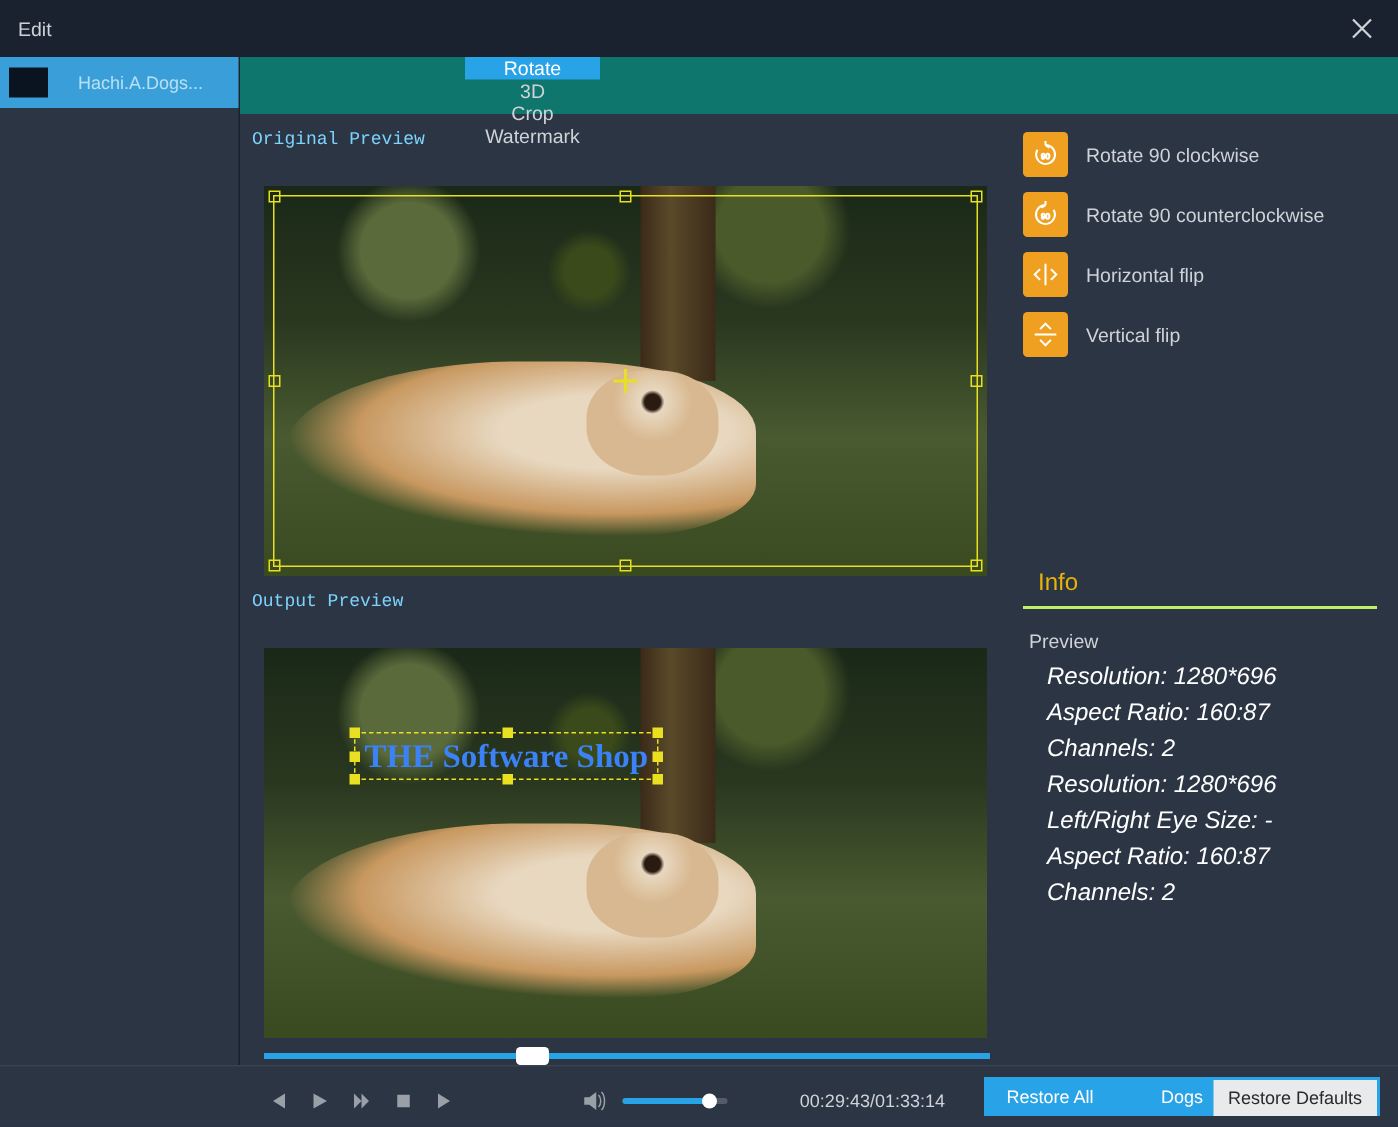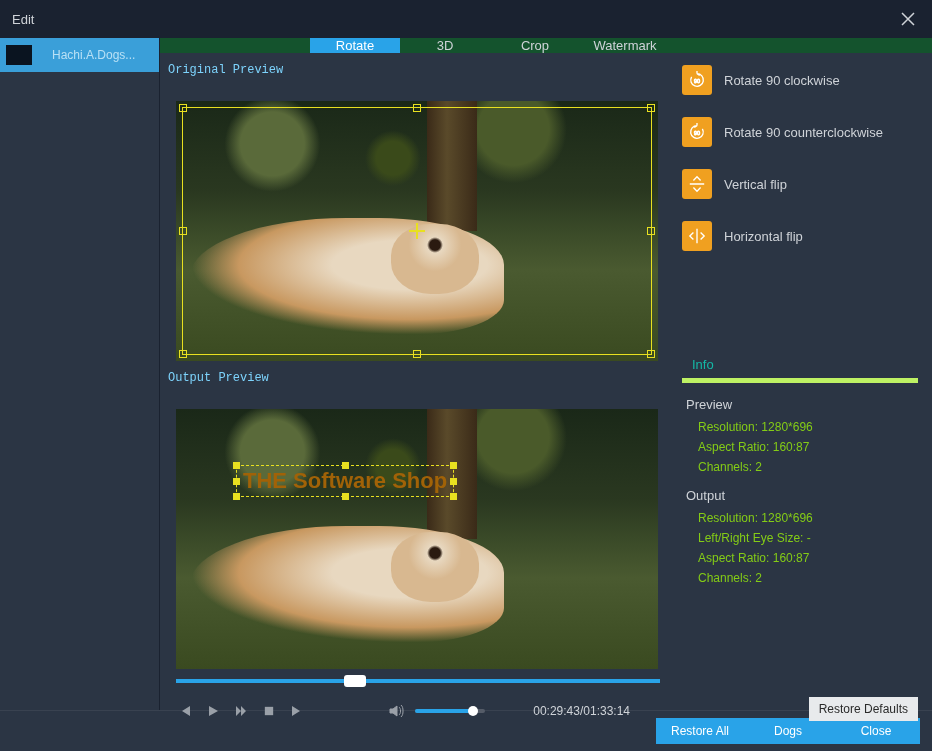--- a/index.html
+++ b/index.html
@@ -11,21 +11,21 @@
 .close-x svg { width: 14px; height: 14px; }
 
 .body-row { display: flex; height: 672px; }
 
 .sidebar { width: 160px; background: #2b3544; border-right: 1px solid #1a2230; }
 .file-tab { height: 34px; background: #3a9fd9; display: flex; align-items: center; padding: 0 6px; font-size: 12px; color: #b8e0f5; gap: 20px; }
 .file-thumb { width: 26px; height: 20px; background: #0a1420; }
 
 .main { flex: 1; display: flex; flex-direction: column; background: #2b3544; }
 
-.tabs { height: 38px; background: #14532d; display: flex; padding-left: 150px; }
+.tabs { height: 38px; background: #0f766e; display: flex; padding-left: 150px; flex-direction: column; }
 .tab { width: 90px; display: flex; align-items: center; justify-content: center; font-size: 13px; color: #cfd3d8; cursor: pointer; }
 .tab.active { background: #29a3e8; color: #fff; }
 
 .content-row { flex: 1; display: flex; }
 
 .previews { width: 508px; padding: 0 0 0 8px; display: flex; flex-direction: column; }
 .preview-label { font-size: 12px; color: #7dd3fc; padding: 10px 0 24px 0; font-family: Liberation Mono, monospace; }
 .preview-box { width: 482px; height: 260px; background: #0a1420; position: relative; overflow: hidden; margin-left: 8px; }
 
 
@@ -40,51 +40,51 @@
 .h-tl { top: -4px; left: -4px; } .h-tr { top: -4px; right: -4px; }
 .h-bl { bottom: -4px; left: -4px; } .h-br { bottom: -4px; right: -4px; }
 .h-tm { top: -4px; left: calc(50% - 4px); } .h-bm { bottom: -4px; left: calc(50% - 4px); }
 .h-ml { top: calc(50% - 4px); left: -4px; } .h-mr { top: calc(50% - 4px); right: -4px; }
 .center-cross { position: absolute; top: calc(50% - 8px); left: calc(50% - 8px); width: 16px; height: 16px; }
 .center-cross::before, .center-cross::after { content: ''; position: absolute; background: #e8e020; }
 .center-cross::before { left: 7px; top: 0; width: 2px; height: 16px; }
 .center-cross::after { top: 7px; left: 0; height: 2px; width: 16px; }
 
 .watermark-box { position: absolute; top: 56px; left: 60px; border: 1px dashed #e8e020; padding: 2px 6px; }
-.watermark-text { font-size: 22px; font-weight: bold; color: #a16207; white-space: nowrap; }
+.watermark-text { font-size: 22px; font-weight: bold; color: #3b82f6; white-space: nowrap; font-family: Liberation Serif, serif; }
 .wm-handle { position: absolute; width: 7px; height: 7px; background: #e8e020; }
 .wh-tl { top: -4px; left: -4px; } .wh-tr { top: -4px; right: -4px; }
 .wh-bl { bottom: -4px; left: -4px; } .wh-br { bottom: -4px; right: -4px; }
 .wh-tm { top: -4px; left: calc(50% - 3px); } .wh-bm { bottom: -4px; left: calc(50% - 3px); }
 .wh-ml { top: calc(50% - 3px); left: -4px; } .wh-mr { top: calc(50% - 3px); right: -4px; }
 
 .timeline { margin: 6px 8px 0 8px; height: 12px; position: relative; }
 .timeline-track { position: absolute; top: 4px; left: 0; right: 0; height: 4px; background: #29a3e8; }
 .timeline-thumb { position: absolute; top: 0; left: 168px; width: 22px; height: 12px; background: #fff; border-radius: 3px; }
 
 .controls { height: 36px; display: flex; align-items: center; padding: 0 8px; gap: 10px; margin-top: 6px; }
 .ctrl-btn { width: 18px; height: 18px; display: flex; align-items: center; justify-content: center; cursor: pointer; }
 .ctrl-btn svg { fill: #9aa0a8; }
 .spacer1 { flex: 1; }
 .vol-icon { width: 18px; height: 18px; display:flex; align-items:center; justify-content:center; }
 .vol-slider { width: 70px; height: 4px; background: #555c68; position: relative; border-radius: 2px; }
 .vol-fill { position: absolute; left: 0; top: 0; bottom: 0; width: 78%; background: #29a3e8; border-radius: 2px; }
 .vol-thumb { position: absolute; left: 76%; top: -3px; width: 10px; height: 10px; background: #fff; border-radius: 50%; }
 .timecode { font-size: 12px; color: #cfd3d8; margin-left: 38px; }
 
-.right-pane { flex: 1; padding: 12px 14px 0 14px; display: flex; flex-direction: column; position: relative; gap: 12px; }
+.right-pane { flex: 1; padding: 12px 14px 0 14px; display: flex; flex-direction: column; position: relative; }
 .action-btn { display: flex; align-items: center; gap: 12px; margin-bottom: 10px; cursor: pointer; }
 .action-icon { width: 30px; height: 30px; background: #f0a020; border-radius: 3px; display: flex; align-items: center; justify-content: center; }
 .action-icon svg { width: 18px; height: 18px; fill: #fff; stroke: #fff; }
 .action-label { font-size: 13px; color: #cfd3d8; }
 
 .info-block { position: absolute; top: 300px; left: 14px; right: 14px; }
-.info-header { font-size: 13px; color: #14b8a6; border-bottom: 5px solid #bef264; padding: 4px 10px 6px 10px; }
+.info-header { font-size: 16px; color: #eab308; border-bottom: 2px solid #bef264; padding: 4px 10px 6px 10px; }
 .info-section-title { font-size: 13px; color: #cfd3d8; margin: 14px 0 8px 4px; }
-.info-line { font-size: 12px; color: #84cc16; margin: 6px 0 6px 16px; }
+.info-line { font-size: 16px; color: #ffffff; margin: 6px 0 6px 16px; font-style: italic; }
 
 .restore-defaults { position: absolute; right: 14px; bottom: 8px; background: #e8eaec; color: #2a2a2a; font-size: 12px; padding: 5px 10px; border: none; cursor: pointer; text-align: center; }
 
 .footer { height: 40px; background: #2b3544; display: flex; align-items: center; justify-content: flex-end; padding: 0 12px; gap: 0; border-top: 1px solid #394250; }
 .footer-btn { width: 88px; height: 26px; background: #29a3e8; color: #fff; font-size: 12px; border: none; cursor: pointer; display:flex; align-items:center; justify-content:center; }
 </style>
 </head>
 <body>
 
 <div class="titlebar">
@@ -222,41 +222,40 @@
             <svg viewBox="0 0 20 20">
                 <path d="M10 3a7 7 0 1 0 6 3.5M10 3V0m0 3l-3 2" fill="none" stroke="#fff" stroke-width="1.5"></path>
                 <text x="10" y="13" font-size="6" fill="#fff" text-anchor="middle">90</text>
               </svg>
           </div>
           <span class="action-label">Rotate 90 counterclockwise</span>
         </div>
         <div class="action-btn">
           <div class="action-icon">
             <svg viewBox="0 0 20 20">
+                <path d="M10 2v16M6 6L2 10l4 4M14 6l4 4-4 4" fill="none" stroke="#fff" stroke-width="1.5"></path>
+              </svg>
+          </div>
+          <span class="action-label">Horizontal flip</span>
+        </div>
+        <div class="action-btn">
+          <div class="action-icon">
+            <svg viewBox="0 0 20 20">
                 <path d="M2 10h16M6 6l4-4 4 4M6 14l4 4 4-4" fill="none" stroke="#fff" stroke-width="1.5"></path>
               </svg>
           </div>
           <span class="action-label">Vertical flip</span>
-        </div>
-        <div class="action-btn">
-          <div class="action-icon">
-            <svg viewBox="0 0 20 20">
-                <path d="M10 2v16M6 6L2 10l4 4M14 6l4 4-4 4" fill="none" stroke="#fff" stroke-width="1.5"></path>
-              </svg>
-          </div>
-          <span class="action-label">Horizontal flip</span>
         </div>
 
         <div class="info-block">
           <div class="info-header">Info</div>
           <div class="info-section-title">Preview</div>
           <div class="info-line">Resolution: 1280*696</div>
           <div class="info-line">Aspect Ratio: 160:87</div>
           <div class="info-line">Channels: 2</div>
-          <div class="info-section-title">Output</div>
           <div class="info-line">Resolution: 1280*696</div>
           <div class="info-line">Left/Right Eye Size: -</div>
           <div class="info-line">Aspect Ratio: 160:87</div>
           <div class="info-line">Channels: 2</div>
         </div>
 
         <button class="restore-defaults">Restore Defaults</button>
       </div>
     </div>
   </div>

